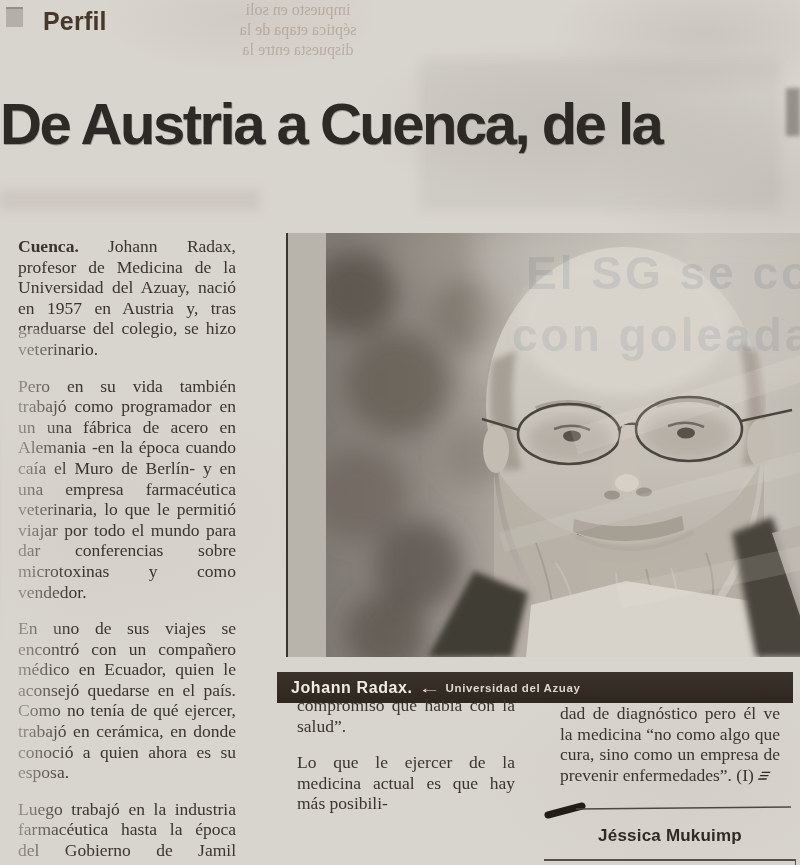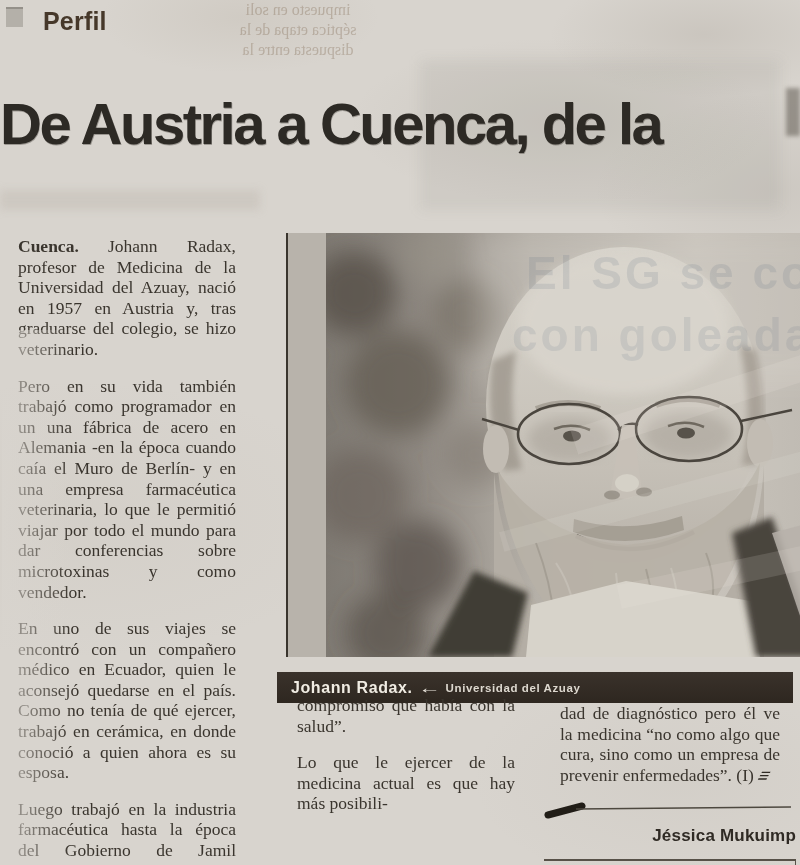--- a/index.html
+++ b/index.html
@@ -76,21 +76,21 @@
   .caption-credit{color:#ddd8cf;font-weight:700;font-size:11.5px;letter-spacing:.6px;}
 
   .endmark{
     display:inline-block;transform:skewX(-28deg) scaleY(1.1);
     font-weight:700;font-family:"Liberation Sans", sans-serif;
     margin-left:5px;color:#2f2a24;
   }
   .byline-block{margin-top:10px;}
   .byline-rule-top{display:block;}
   .byline-names{
-    text-align:right;font-family:"Liberation Sans", sans-serif;font-weight:700;
+    text-align:center;font-family:"Liberation Sans", sans-serif;font-weight:700;
     font-size:17px;line-height:22px;color:#2f2a24;margin-top:6px;letter-spacing:.2px;
   }
   .byline-rule-bottom{
     position:relative;margin-top:12px;height:1.5px;background:#575148;width:100%;
   }
   .byline-rule-bottom::after{
     content:"";position:absolute;right:0;top:0;width:1.5px;height:6px;background:#575148;
   }
 </style>
 </head>

